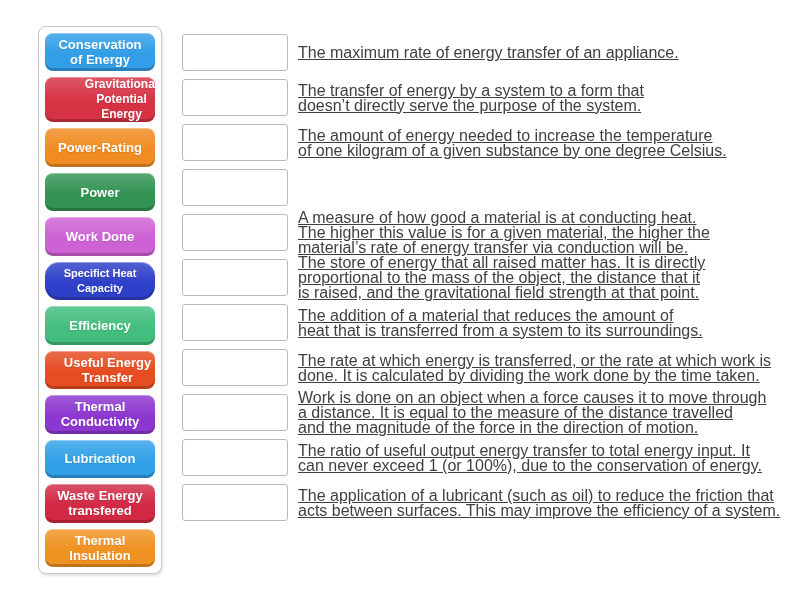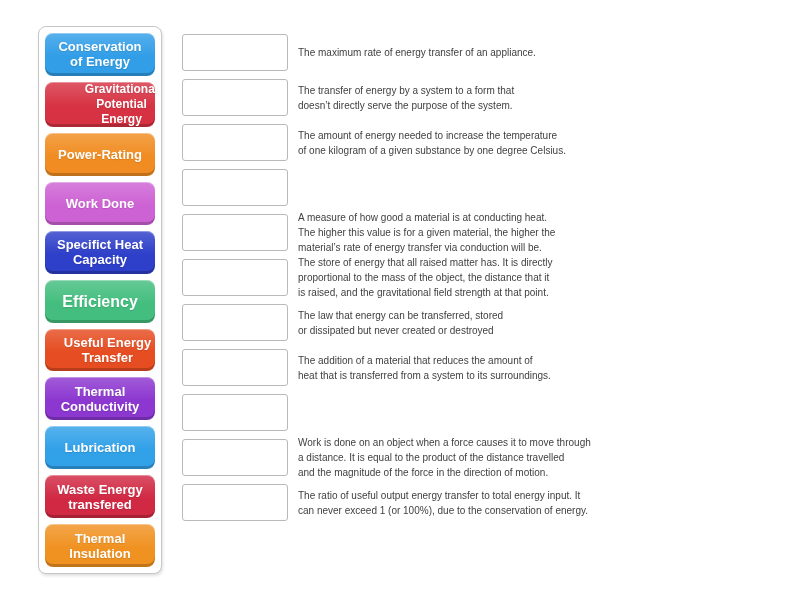--- a/index.html
+++ b/index.html
@@ -43,21 +43,21 @@
     font-weight: bold;
     font-size: 13px;
     line-height: 15px;
     white-space: pre-line;
     cursor: pointer;
     background-image: linear-gradient(rgba(255,255,255,0.20), rgba(255,255,255,0.02) 55%);
     box-shadow: inset 0 1px 0 rgba(255,255,255,0.35), inset 0 -3px 0 rgba(0,0,0,0.20);
     text-shadow: 0 1px 1px rgba(0,0,0,0.12);
   }
   .term:nth-child(2) { font-size: 12px; }      
-  .term:nth-child(6) { font-size: 16px; }    
+  .term:nth-child(6) { font-size: 11px; border-radius: 14px; }    
   
   .rows {
     position: absolute;
     left: 182px;
     top: 30px;
     width: 610px;
   }
   .row {
     height: 45px;
     display: flex;
@@ -67,37 +67,39 @@
     flex: none;
     width: 106px;
     height: 37px;
     box-sizing: border-box;
     background: #ffffff;
     border: 1px solid #b9b9b9;
     border-radius: 3px;
     margin-right: 10px;
   }
   .def {
-    font-size: 10px;
+    font-size: 16px;
     line-height: 15px;
     color: #3f3f3f;
     white-space: pre-line;
+    text-decoration: underline;
   }
 </style>
 </head>
 <body>
 
 <div class="stage">
 
   <div class="terms-panel">
     <div class="term" style="background-color: rgb(45, 156, 231);">Conservation
 of Energy</div>
     <div class="term" style="background-color: rgb(214, 46, 63); padding-left: 43px;">Gravitational
 Potential Energy</div>
     <div class="term" style="background-color: rgb(240, 138, 29);">Power-Rating</div>
+    <div class="term" style="background-color: rgb(46, 145, 80);">Power</div>
     <div class="term" style="background-color: rgb(204, 95, 211);">Work Done</div>
     <div class="term" style="background-color: rgb(42, 59, 200);">Specifict Heat
 Capacity</div>
     <div class="term" style="background-color: rgb(64, 189, 124);">Efficiency</div>
     <div class="term" style="background-color: rgb(229, 73, 29); padding-left: 15px;">Useful Energy
 Transfer</div>
     <div class="term" style="background-color: rgb(138, 51, 207);">Thermal
 Conductivity</div>
     <div class="term" style="background-color: rgb(45, 159, 232);">Lubrication</div>
     <div class="term" style="background-color: rgb(208, 37, 64);">Waste Energy
@@ -131,37 +133,39 @@
 material’s rate of energy transfer via conduction will be.</div>
     </div>
     <div class="row">
       <div class="slot"></div>
       <div class="def">The store of energy that all raised matter has. It is directly
 proportional to the mass of the object, the distance that it
 is raised, and the gravitational field strength at that point.</div>
     </div>
     <div class="row">
       <div class="slot"></div>
-      <div class="def">The law that energy can be transferred, stored
-or dissipated but never created or destroyed</div>
-    </div>
-    <div class="row">
-      <div class="slot"></div>
       <div class="def">The addition of a material that reduces the amount of
 heat that is transferred from a system to its surroundings.</div>
     </div>
     <div class="row">
       <div class="slot"></div>
+      <div class="def">The rate at which energy is transferred, or the rate at which work is
+done. It is calculated by dividing the work done by the time taken.</div>
     </div>
     <div class="row">
       <div class="slot"></div>
       <div class="def">Work is done on an object when a force causes it to move through
-a distance. It is equal to the product of the distance travelled
+a distance. It is equal to the measure of the distance travelled
 and the magnitude of the force in the direction of motion.</div>
     </div>
     <div class="row">
       <div class="slot"></div>
       <div class="def">The ratio of useful output energy transfer to total energy input. It
 can never exceed 1 (or 100%), due to the conservation of energy.</div>
     </div>
+    <div class="row">
+      <div class="slot"></div>
+      <div class="def">The application of a lubricant (such as oil) to reduce the friction that
+acts between surfaces. This may improve the efficiency of a system.</div>
+    </div>
   </div>
 
 </div>
 
 </body></html>

